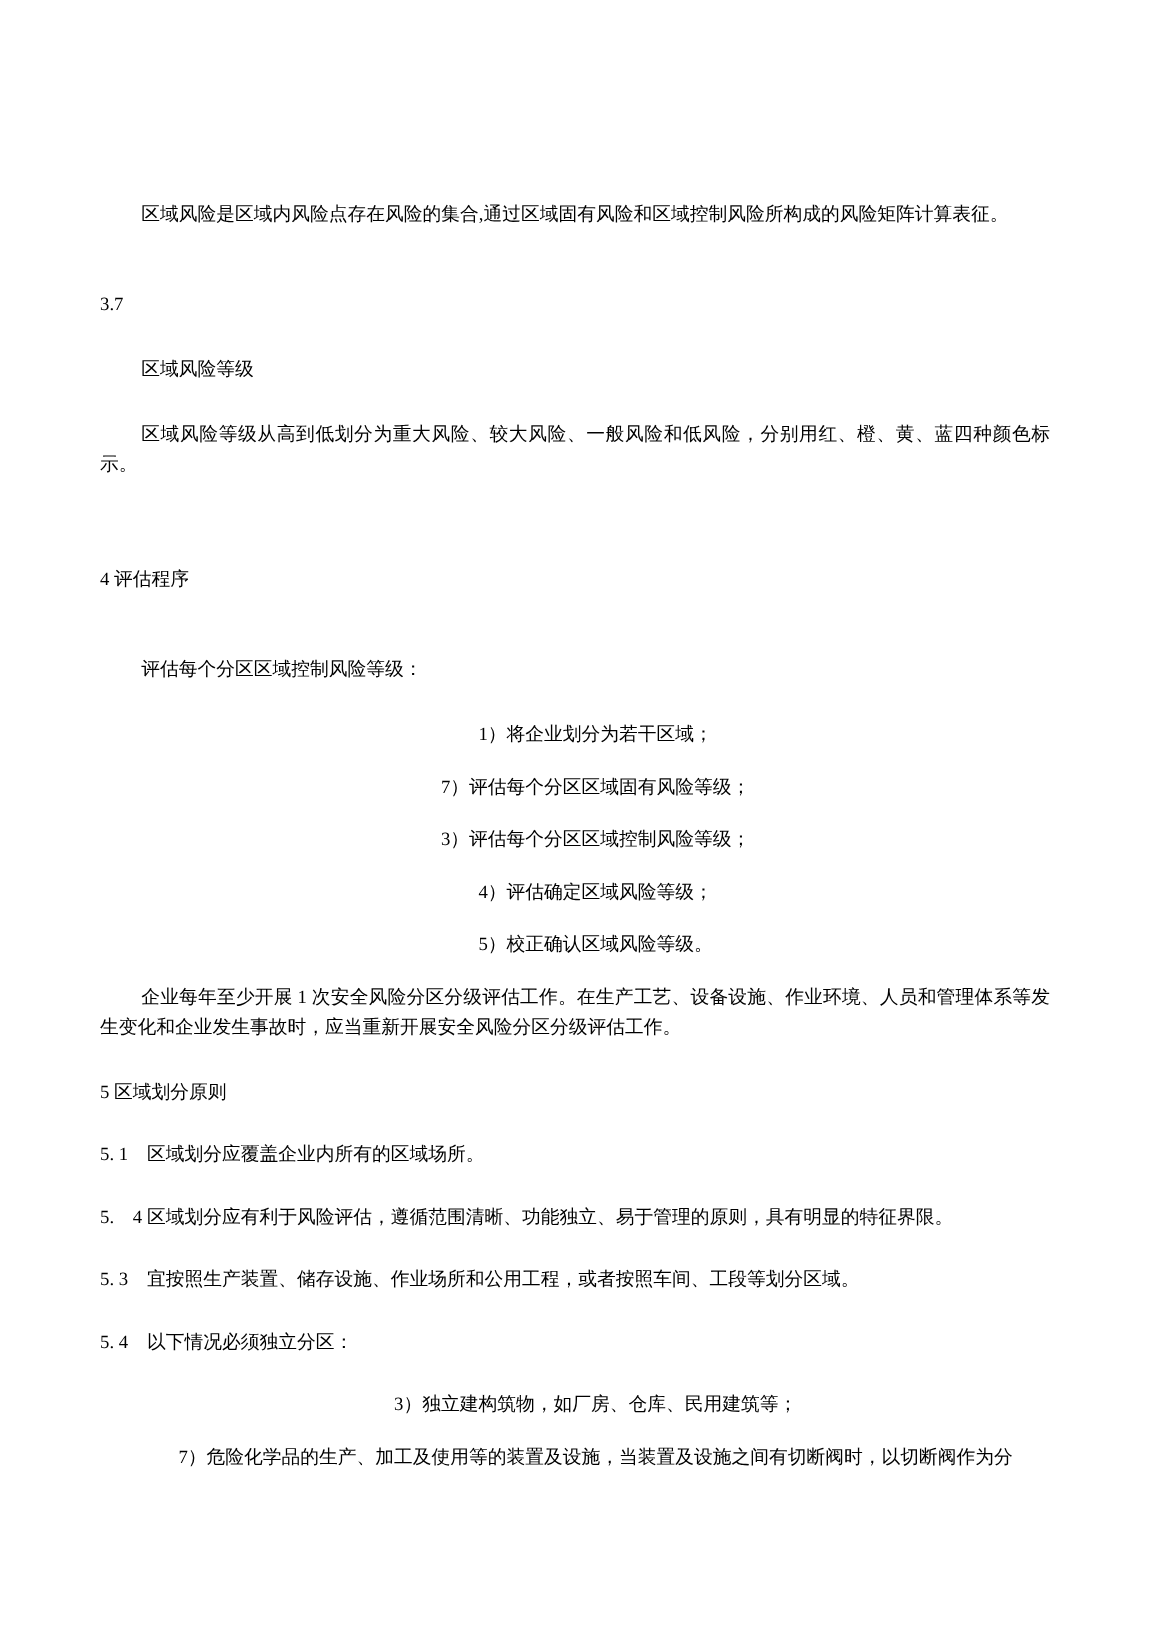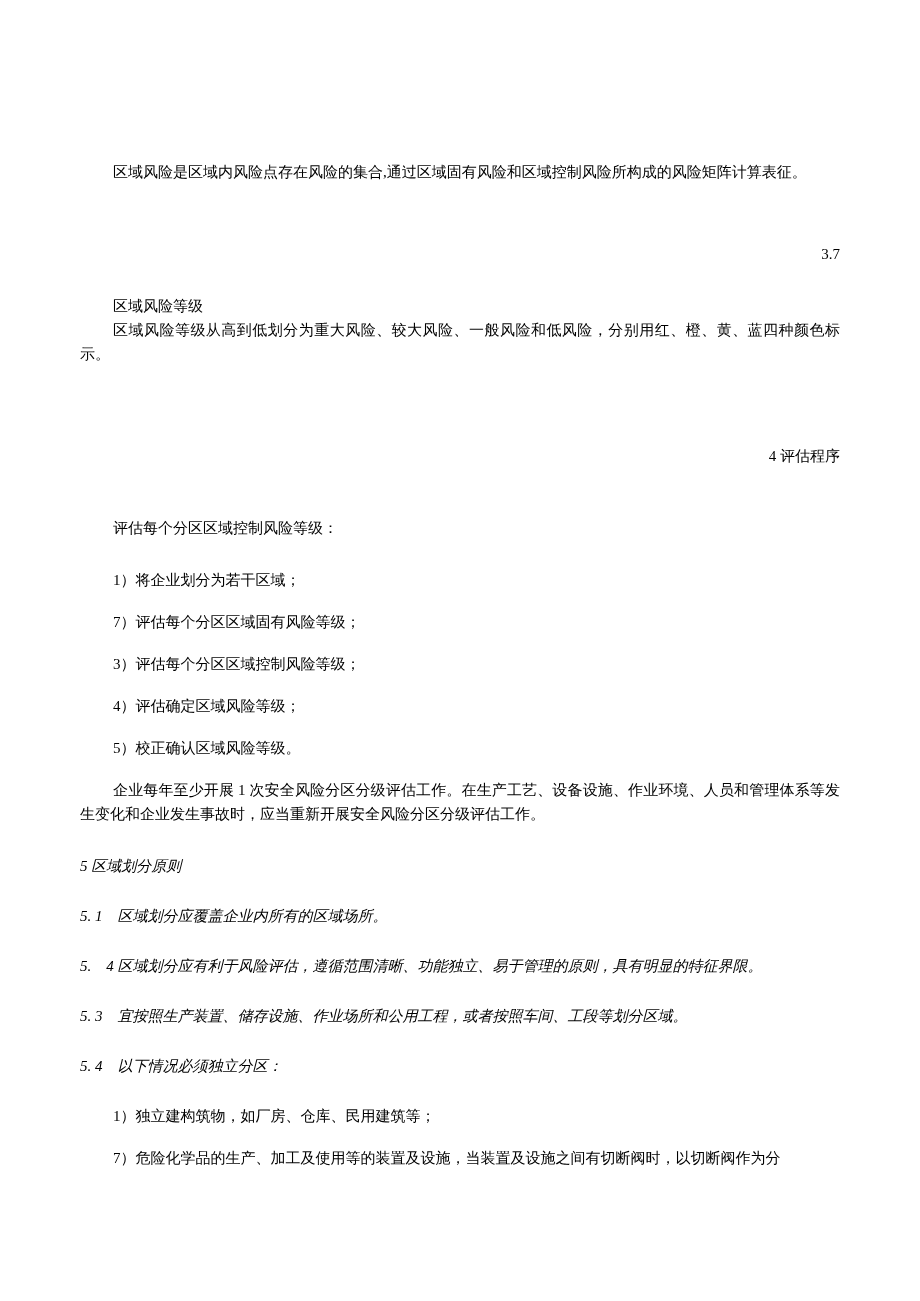--- a/index.html
+++ b/index.html
@@ -20,32 +20,31 @@
     .paragraph {
       margin-bottom: 28px;
       text-align: justify;
       font-family: Liberation Serif, serif;
     }
     .indent {
       text-indent: 2.2em;
     }
     .section-num {
       margin-bottom: 28px;
-      margin-top: 10px;
-      text-align: right;
     }
     .sub-heading {
+      margin-bottom: 28px;
     }
     .list-item {
       margin-bottom: 18px;
       padding-left: 2.2em;
+      text-align: center;
     }
     .numbered-section {
       margin-bottom: 26px;
-      font-style: italic;
     }
     .gap {
       height: 20px;
     }
   </style>
 </head>
 <body>
 
 <div class="paragraph indent">区域风险是区域内风险点存在风险的集合,通过区域固有风险和区域控制风险所构成的风险矩阵计算表征。</div>
 
@@ -77,15 +76,15 @@
 <div class="numbered-section">5 区域划分原则</div>
 
 <div class="numbered-section">5. 1　区域划分应覆盖企业内所有的区域场所。</div>
 
 <div class="numbered-section">5.　4 区域划分应有利于风险评估，遵循范围清晰、功能独立、易于管理的原则，具有明显的特征界限。</div>
 
 <div class="numbered-section">5. 3　宜按照生产装置、储存设施、作业场所和公用工程，或者按照车间、工段等划分区域。</div>
 
 <div class="numbered-section">5. 4　以下情况必须独立分区：</div>
 
-<div class="list-item">1）独立建构筑物，如厂房、仓库、民用建筑等；</div>
+<div class="list-item">3）独立建构筑物，如厂房、仓库、民用建筑等；</div>
 
 <div class="list-item">7）危险化学品的生产、加工及使用等的装置及设施，当装置及设施之间有切断阀时，以切断阀作为分</div>
 
 </body></html>

